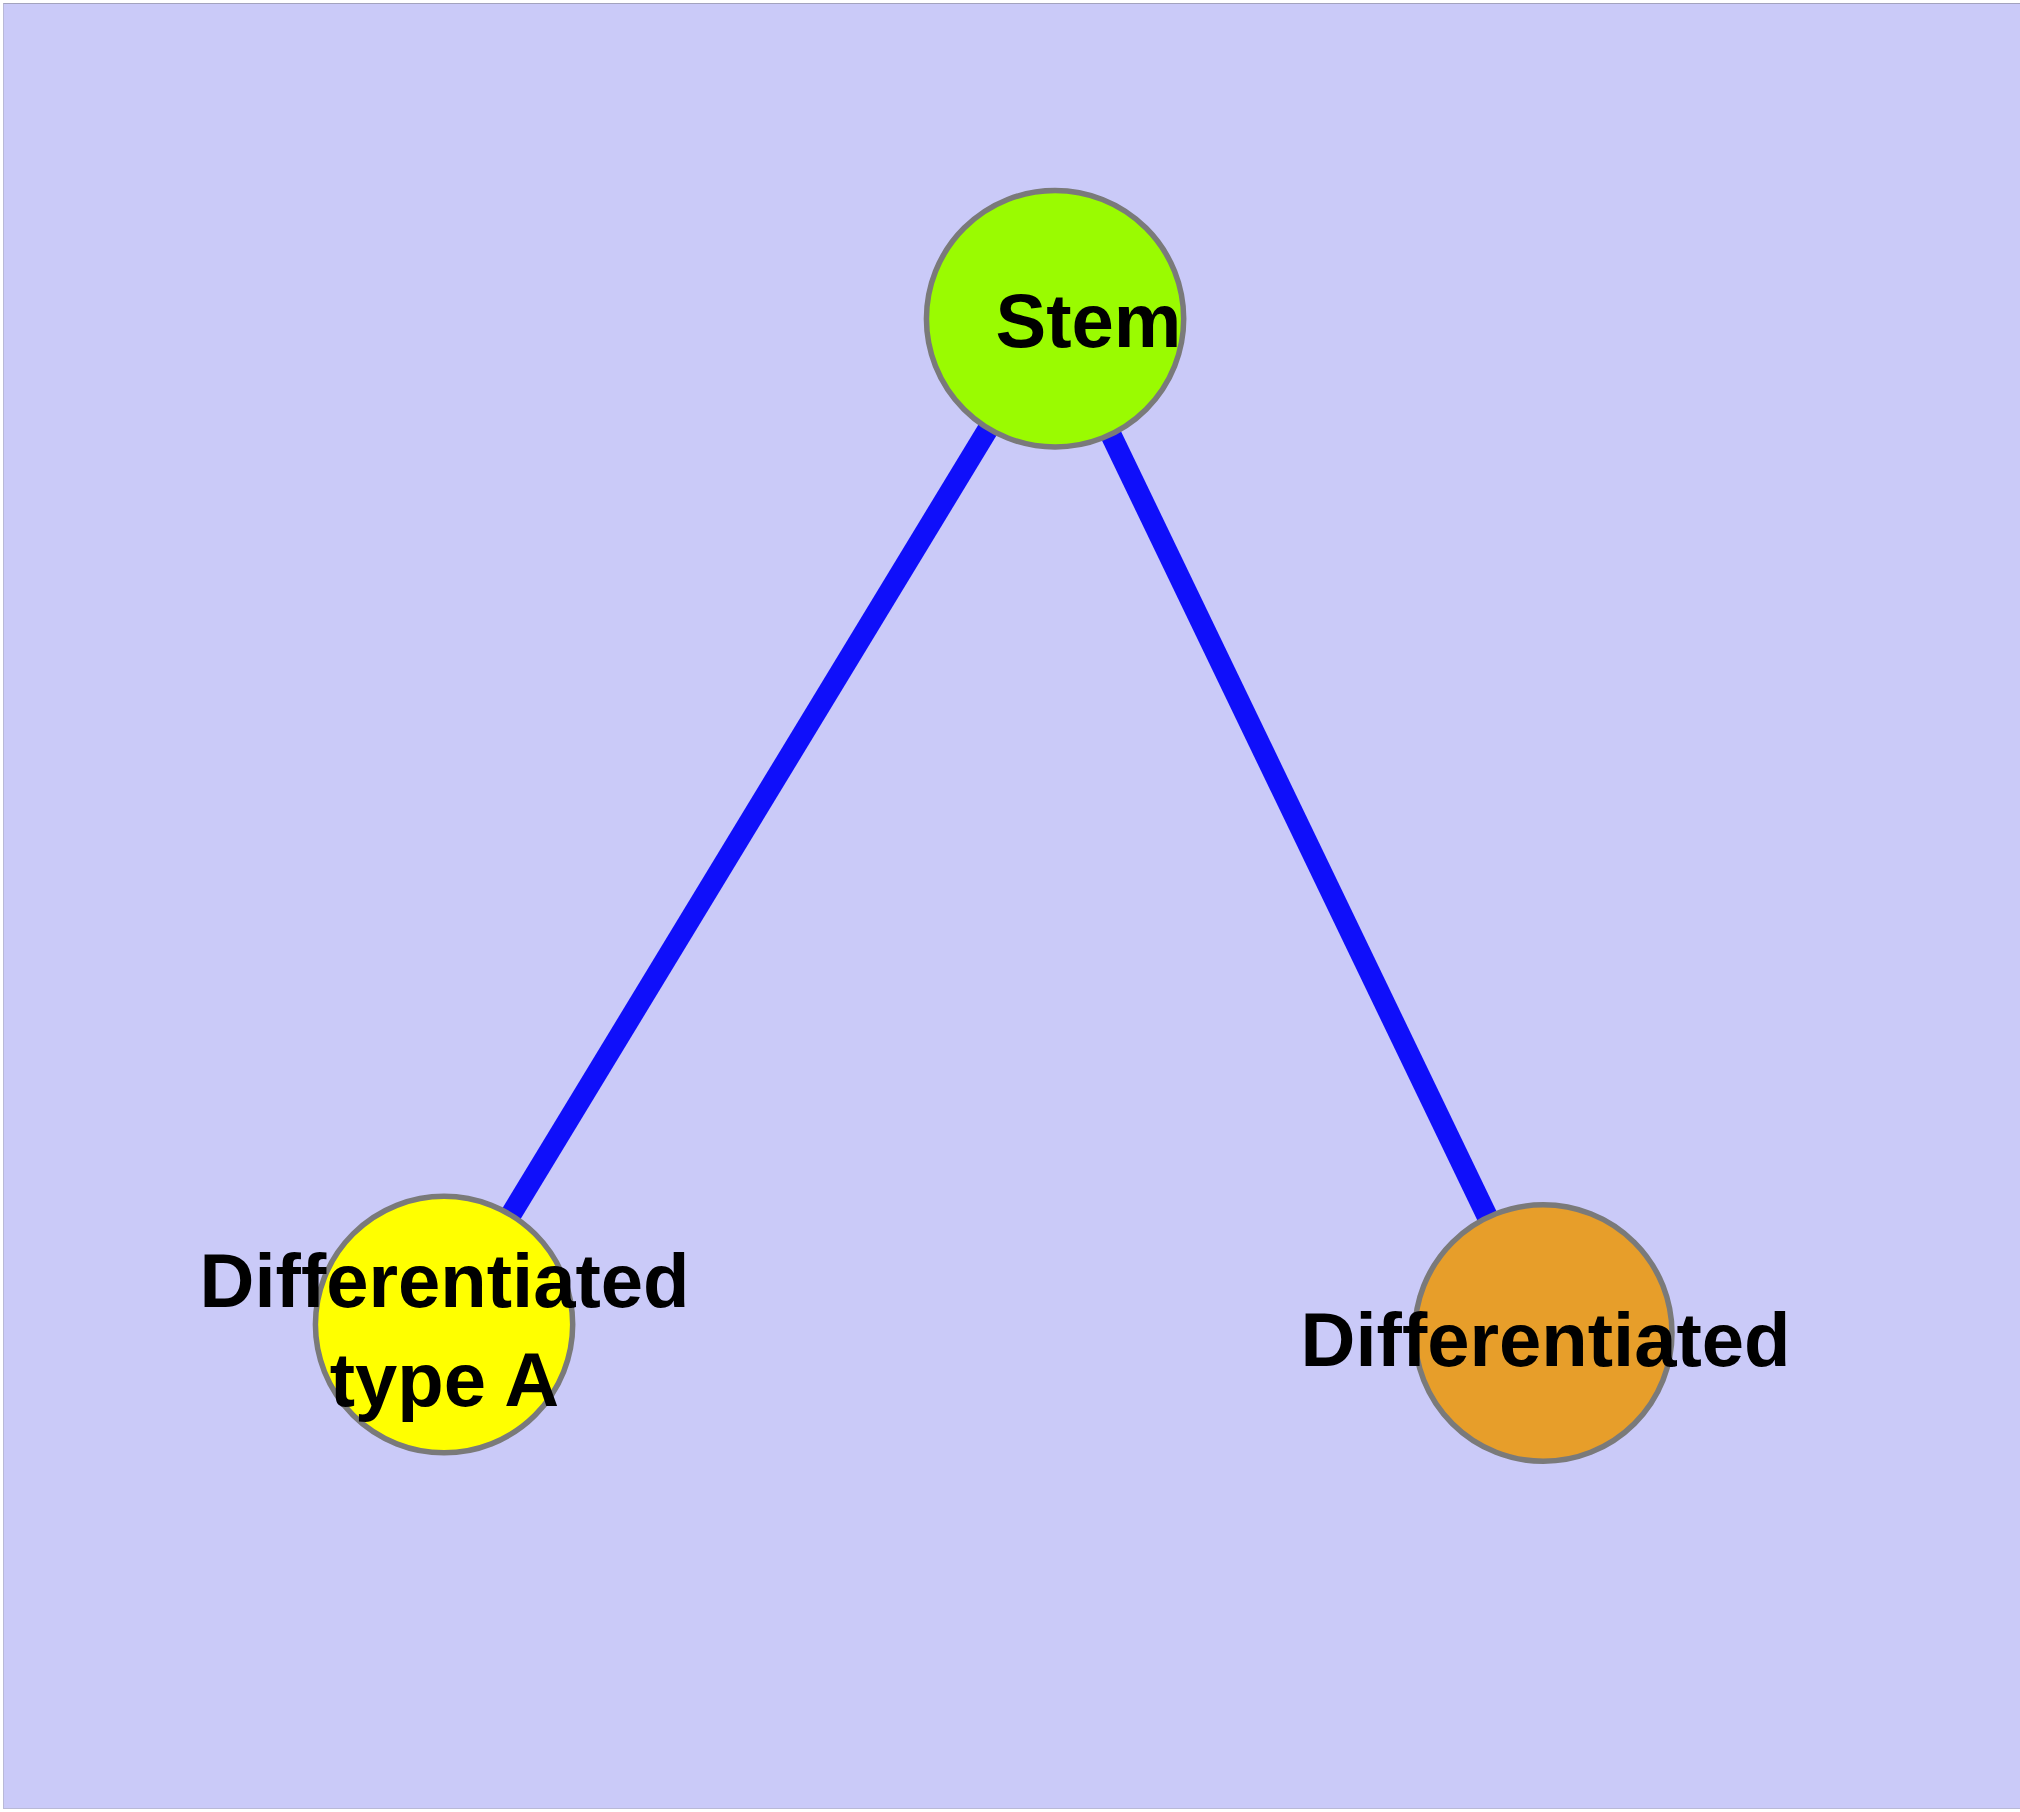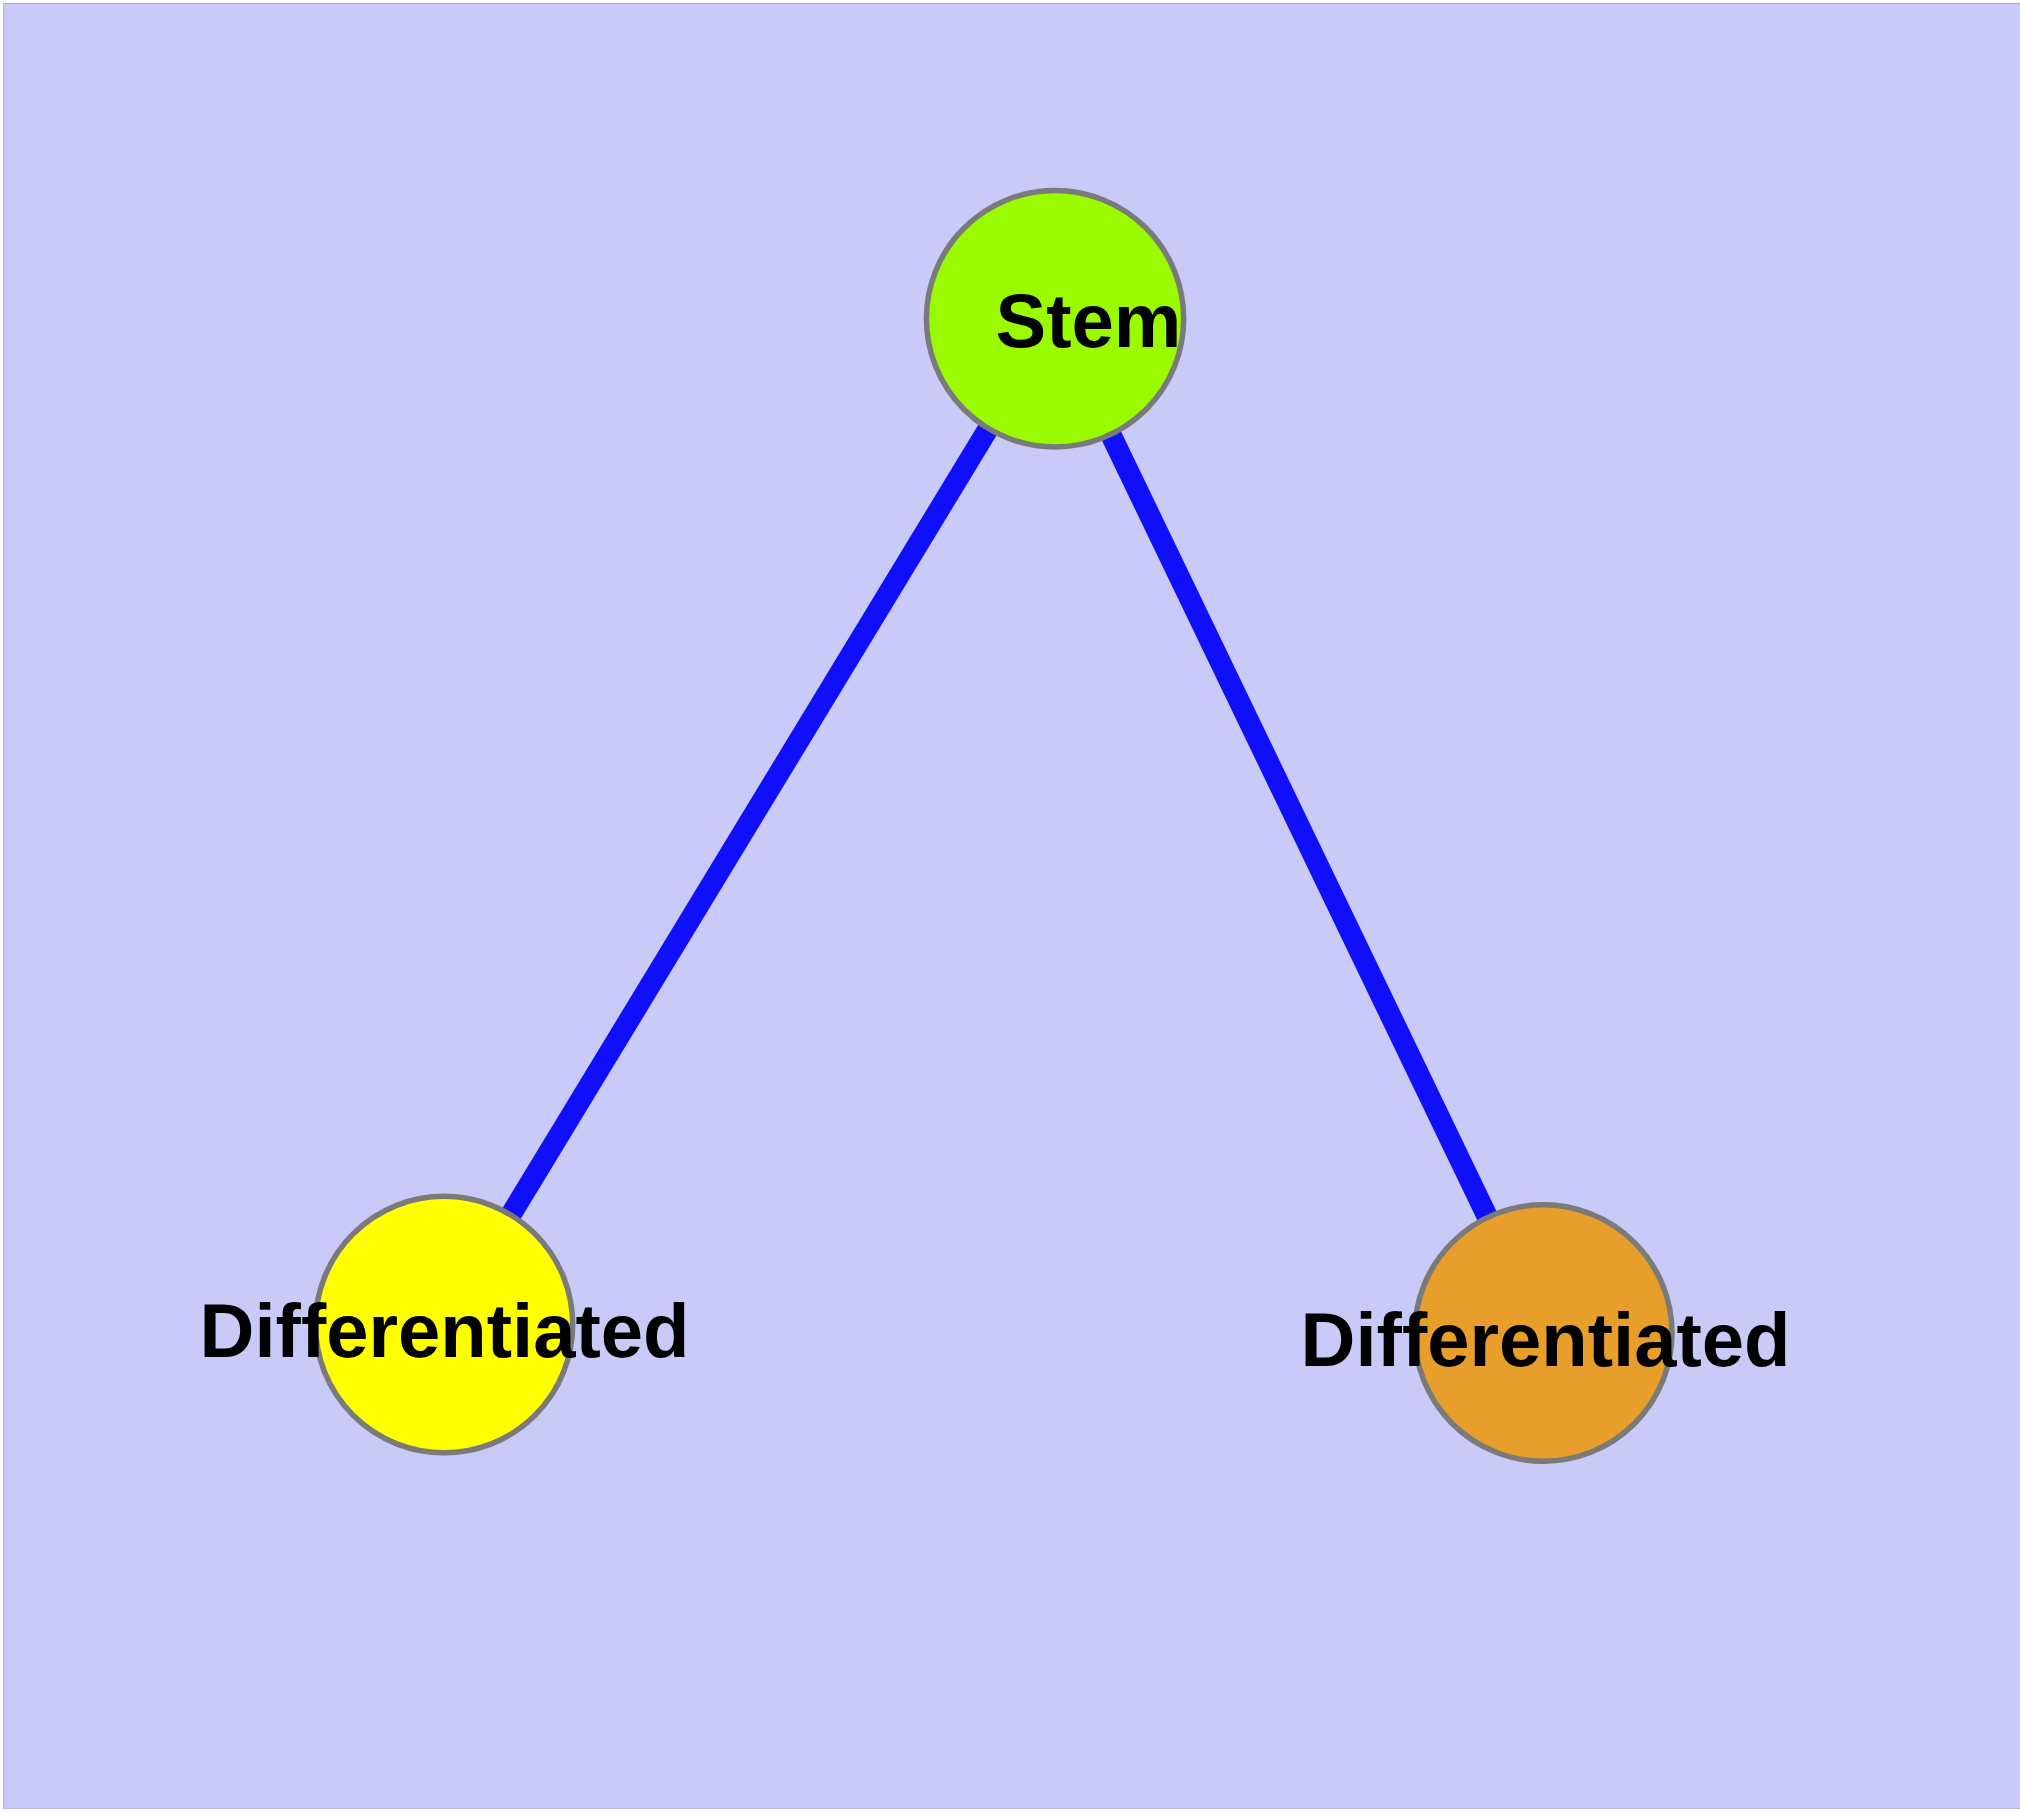--- a/index.html
+++ b/index.html
@@ -58,20 +58,21 @@
         <circle cx="520" cy="1565" r="152" fill="#ffff00" stroke="#7a7a7a" stroke-width="6.5"></circle>
         <circle cx="1819" cy="1575" r="152" fill="#e79e2a" stroke="#7a7a7a" stroke-width="6.5"></circle>
       </svg>
 
     <div class="node-label" style="left: 1045px; top: 316px; color: #000000; margin-left: 40px;">
       <span>Stem</span>
     </div>
 
     <div class="node-label" style="left: 441px; top: 1326px; color: rgb(0, 0, 0);">
       <span>Differentiated</span>
+      <span>type A</span>
     </div>
 
     <div class="node-label" style="left: 1542px; top: 1335px; color: rgb(0, 0, 0);">
       <span>Differentiated</span>
     </div>
   </div>
 </div>
 
 
 </body></html>

